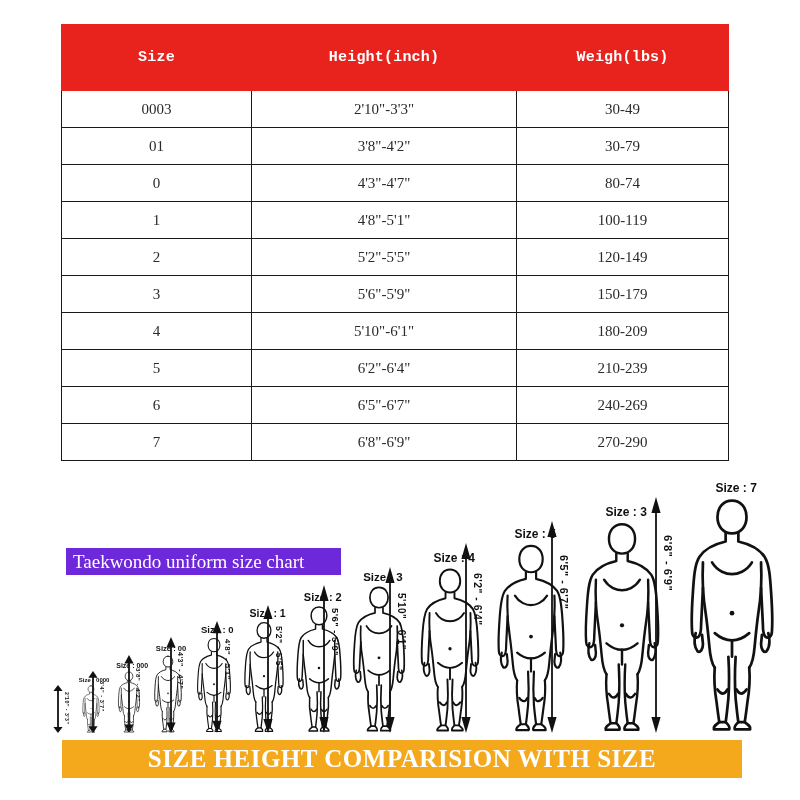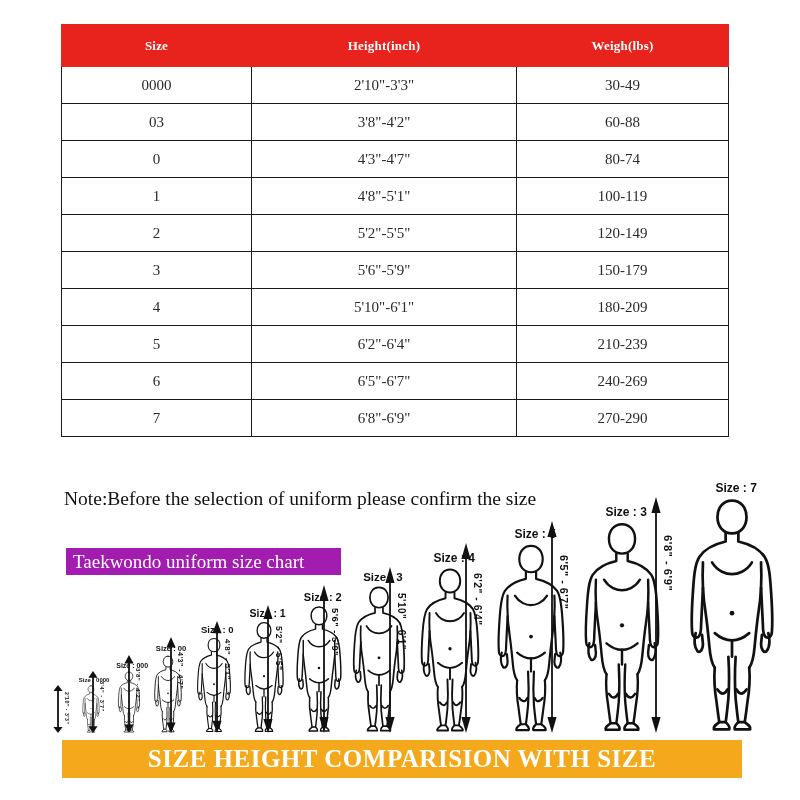--- a/index.html
+++ b/index.html
@@ -27,26 +27,26 @@
     width: 667px;
     table-layout: fixed;
   }
   table.size-table col.c-size   { width: 190px; }
   table.size-table col.c-height { width: 265px; }
   table.size-table col.c-weight { width: 212px; }
 
   table.size-table thead th {
     background: #e8221c;
     color: #ffffff;
-    font-family: Liberation Serif, serif;
+    font-family: Liberation Mono, monospace;
     font-weight: bold;
-    font-size: 13px;
+    font-size: 15px;
     height: 33px;
     line-height: 33px;
-    padding: 4px;
+    padding: 16px;
     text-align: center;
     border: 1px solid #e8221c;
     letter-spacing: 0.2px;
   }
   table.size-table thead th.div-left {
     border-left: 1px solid #ffffff;
   }
   table.size-table tbody td {
     height: 36px;
     padding: 0;
@@ -71,21 +71,21 @@
     color: #111111;
   }
 
   
   #chart-badge {
     position: absolute;
     left: 66px;
     top: 548px;
     width: 275px;
     height: 27px;
-    background: #a21caf;
+    background: #6d28d9;
     color: #ffffff;
     font-family: "Liberation Serif", serif;
     font-size: 19px;
     line-height: 27px;
     padding-left: 7px;
     box-sizing: border-box;
     white-space: nowrap;
   }
 
   
@@ -153,28 +153,28 @@
     </colgroup>
     <thead>
       <tr>
         <th>Size</th>
         <th class="div-left">Height(inch)</th>
         <th class="div-left">Weigh(lbs)</th>
       </tr>
     </thead>
     <tbody id="table-body">
         <tr>
-          <td>0000</td>
+          <td>0003</td>
           <td>2'10"-3'3"</td>
           <td>30-49</td>
         </tr>
         <tr>
-          <td>03</td>
+          <td>01</td>
           <td>3'8"-4'2"</td>
-          <td>60-88</td>
+          <td>30-79</td>
         </tr>
         <tr>
           <td>0</td>
           <td>4'3"-4'7"</td>
           <td>80-74</td>
         </tr>
         <tr>
           <td>1</td>
           <td>4'8"-5'1"</td>
           <td>100-119</td>
@@ -207,21 +207,20 @@
         <tr>
           <td>7</td>
           <td>6'8"-6'9"</td>
           <td>270-290</td>
         </tr>
       </tbody>
   </table>
 </div>
 
 <div id="note-text">
-  <div>Note:Before the selection of uniform please confirm the size</div>
 </div>
 
 <div id="chart-badge">Taekwondo uniform size chart</div>
 
 <div id="figures">
     <div class="figure-group" style="left: 52px; width: 52px; height: 70px;">
       <div style="position: absolute; left: 0px; bottom: 0px;">
         <svg viewBox="0 0 12 48" width="12" height="48" class="fig-svg">
           <path d="M6 0 L1.4 6 L10.6 6 Z" fill="#111111"></path>
           <path d="M6 48 L1.4 42 L10.6 42 Z" fill="#111111"></path>

